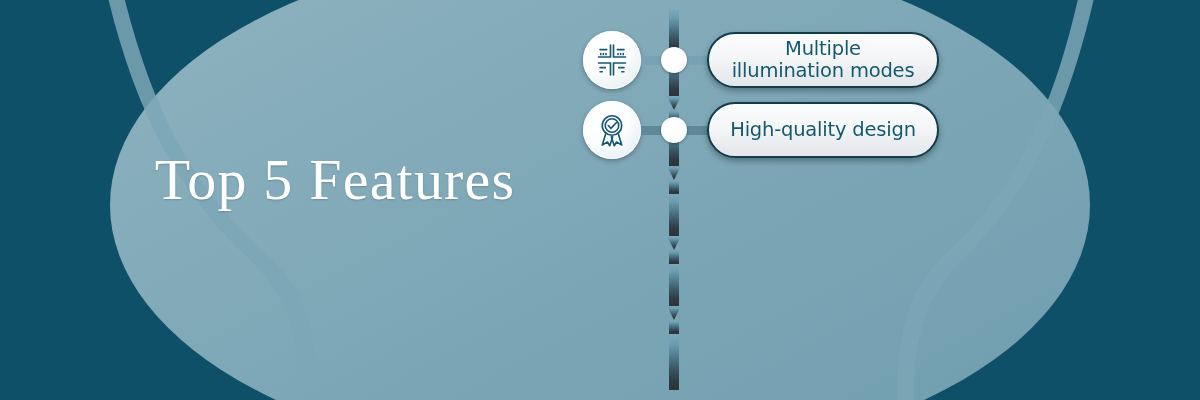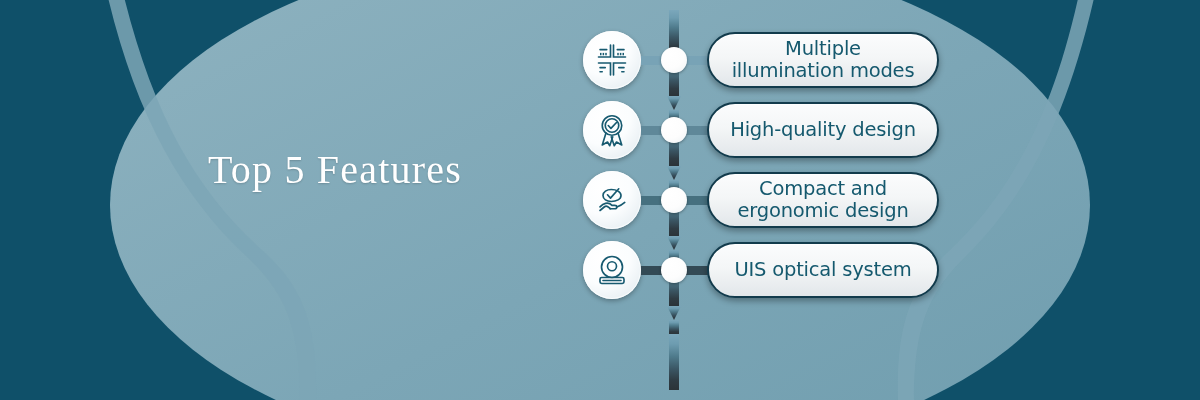--- a/index.html
+++ b/index.html
@@ -24,21 +24,21 @@
   }
   .title-wrap {
     position: absolute;
     left: 120px;
     top: 148px;
     width: 430px;
     text-align: center;
   }
   .title-text {
     font-family: "Liberation Serif", "DejaVu Serif", serif;
-    font-size: 40px;
+    font-size: 58px;
     font-weight: 400;
     color: #ffffff;
     letter-spacing: 1.2px;
     line-height: 1.1;
     text-shadow: 0 1px 2px rgba(0,0,0,0.18);
   }
   .list-area {
     position: absolute;
     left: 575px;
     top: 0;
@@ -242,62 +242,17 @@
       </svg>
       <div class="node-dot"></div>
       <svg class="connector-right" viewBox="0 0 28 9" preserveAspectRatio="none" aria-hidden="true">
         <rect width="28" height="9" fill="#5f8899"></rect>
       </svg>
       <div class="pill">
         <span class="pill-label">High-quality design</span>
       </div>
     </div>
 
-    <div class="row" style="top:168px;">
-      <div class="icon-badge">
-        <svg viewBox="0 0 48 48" aria-hidden="true">
-          <g fill="none" stroke="#175a70" stroke-width="2.2" stroke-linecap="round" stroke-linejoin="round">
-            <path d="M12 18 c0-5 5-8 11-8 c7 0 13 3 13 8 c0 5-6 8-13 8 c-6 0-11-3-11-8z"></path>
-            <path d="M18 17 l4 4.5 L33 9"></path>
-            <path d="M8 38 l6-5 c1.5-1.2 3-1 4.4 0 l3.6 2.6"></path>
-            <path d="M21 35.6 h6.5 c2 0 3-1 3-2.3 c0-1.3-1-2.2-3-2.2 H24 c-2.2-2.2-5.5-3.3-8.6-2.6 c-3 .7-5.4 2.6-7.4 4.6"></path>
-            <path d="M30.5 33.3 c4-1.3 7.5-3.3 10.5-6"></path>
-          </g>
-        </svg>
-      </div>
-      <svg class="connector-left" viewBox="0 0 26 9" preserveAspectRatio="none" aria-hidden="true">
-        <rect width="26" height="9" fill="#46707f"></rect>
-      </svg>
-      <div class="node-dot"></div>
-      <svg class="connector-right" viewBox="0 0 28 9" preserveAspectRatio="none" aria-hidden="true">
-        <rect width="28" height="9" fill="#46707f"></rect>
-      </svg>
-      <div class="pill">
-        <span class="pill-label">Compact and ergonomic design</span>
-      </div>
-    </div>
-
-    <div class="row" style="top:238px;">
-      <div class="icon-badge">
-        <svg viewBox="0 0 48 48" aria-hidden="true">
-          <g fill="none" stroke="#175a70" stroke-width="2.2" stroke-linecap="round" stroke-linejoin="round">
-            <circle cx="24" cy="20" r="14"></circle>
-            <circle cx="24" cy="19" r="6"></circle>
-            <rect x="8" y="34" width="32" height="8" rx="2.2"></rect>
-            <path d="M12 38 h24"></path>
-          </g>
-        </svg>
-      </div>
-      <svg class="connector-left" viewBox="0 0 26 9" preserveAspectRatio="none" aria-hidden="true">
-        <rect width="26" height="9" fill="#334a55"></rect>
-      </svg>
-      <div class="node-dot"></div>
-      <svg class="connector-right" viewBox="0 0 28 9" preserveAspectRatio="none" aria-hidden="true">
-        <rect width="28" height="9" fill="#334a55"></rect>
-      </svg>
-      <div class="pill">
-        <span class="pill-label">UIS optical system</span>
-      </div>
-    </div>
+
 
 
   </div>
 </div>
 
 </body></html>

